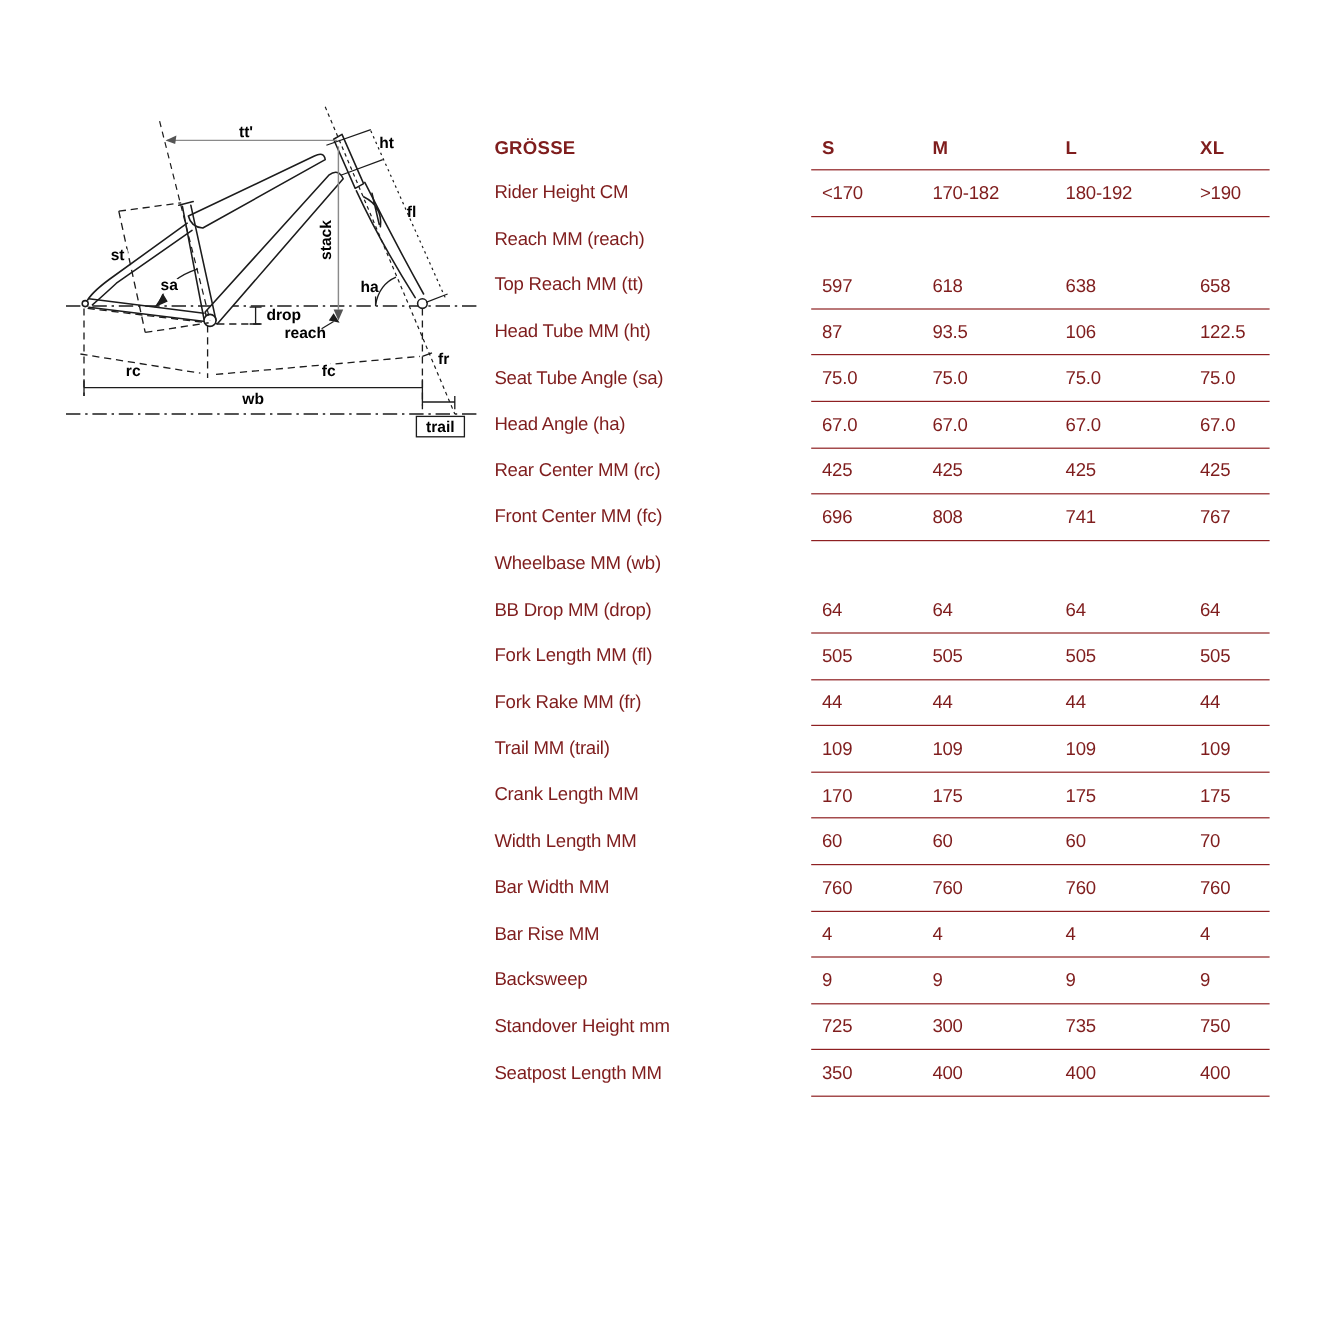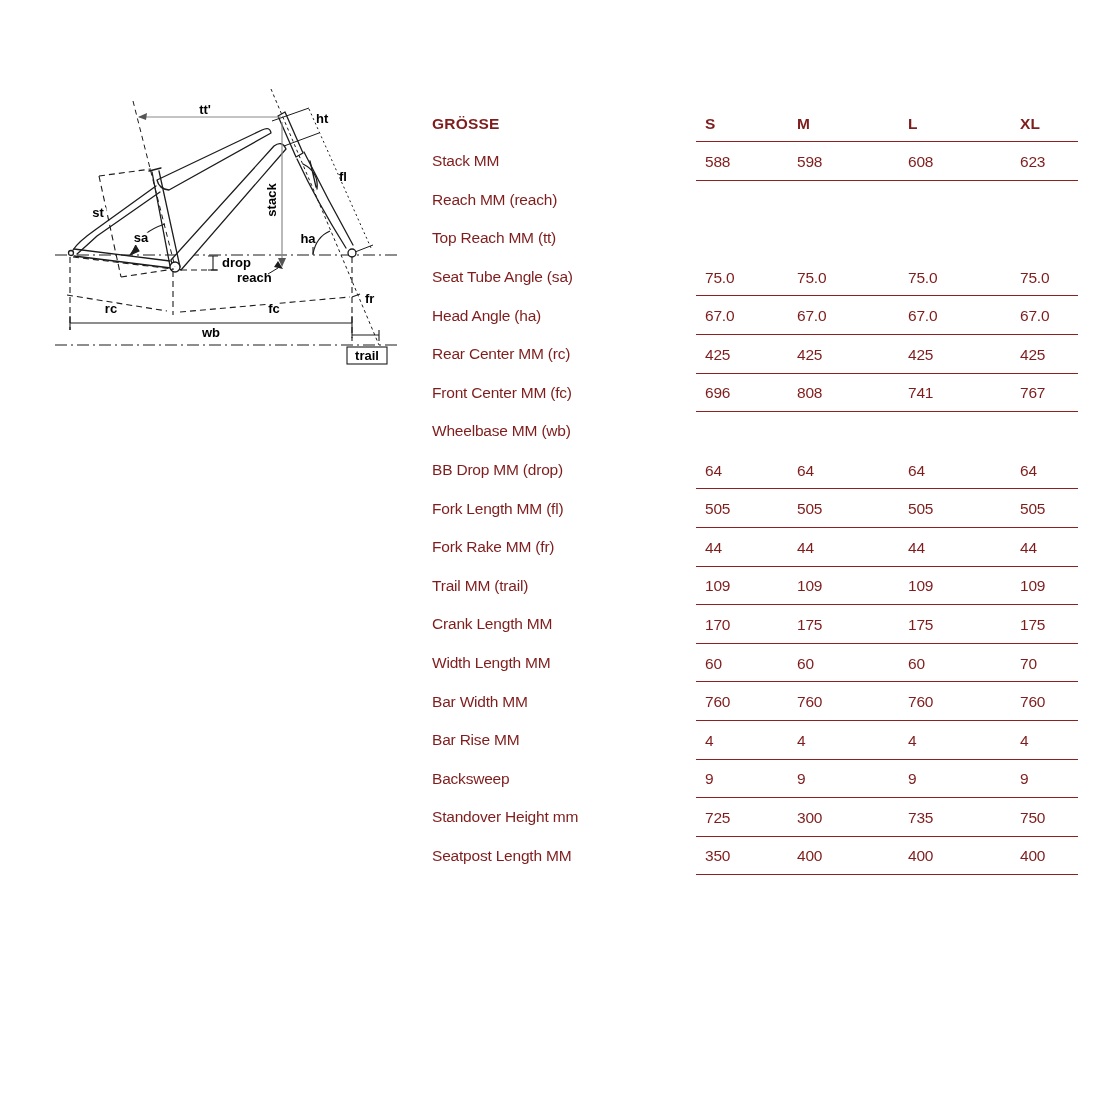--- a/index.html
+++ b/index.html
@@ -11,21 +11,21 @@
   .diagram{position:absolute;left:0;top:0;}
   .diagram text{
     font-family:"Liberation Sans", sans-serif;
     font-size:13px;font-weight:bold;fill:#000;
   }
   .halo{paint-order:stroke;stroke:#fff;stroke-width:6px;stroke-linejoin:round;}
   
   .geo-table{position:absolute;left:412px;top:105px;width:646px;}
   .trow{display:flex;height:38.6px;align-items:center;}
   .trow.head{height:37px;}
-  .tlabel{width:264px;flex:0 0 264px;font-size:15.5px;letter-spacing:-0.2px;margin-left:20px;}
+  .tlabel{width:264px;flex:0 0 264px;font-size:15.5px;letter-spacing:-0.2px;}
   .trow.head .tlabel{font-weight:bold;letter-spacing:0.2px;}
   .tvals{
     width:382px;flex:0 0 382px;height:100%;
     display:grid;grid-template-columns:92px 111px 112px 1fr;
     align-items:center;box-sizing:border-box;padding-left:9px;padding-top:2px;
     border-bottom:1.5px solid var(--rule-color);
   }
   .tcell{font-size:15.5px;letter-spacing:-0.2px;}
   .trow.head .tcell{font-weight:bold;letter-spacing:0.2px;}
 </style>
@@ -121,33 +121,48 @@
       <div class="tlabel">GRÖSSE</div>
       <div class="tvals">
         <div class="tcell">S</div>
         <div class="tcell">M</div>
         <div class="tcell">L</div>
         <div class="tcell">XL</div>
       </div>
     </div>
     <div>
         <div class="trow">
-          <div class="tlabel">Stack MM</div>
-          <div class="tvals">
-            <div class="tcell">588</div>
-            <div class="tcell">598</div>
-            <div class="tcell">608</div>
-            <div class="tcell">623</div>
+          <div class="tlabel">Rider Height CM</div>
+          <div class="tvals">
+            <div class="tcell">&lt;170</div>
+            <div class="tcell">170-182</div>
+            <div class="tcell">180-192</div>
+            <div class="tcell">&gt;190</div>
           </div>
         </div>
         <div class="trow">
           <div class="tlabel">Reach MM (reach)</div>
         </div>
         <div class="trow">
           <div class="tlabel">Top Reach MM (tt)</div>
+          <div class="tvals">
+            <div class="tcell">597</div>
+            <div class="tcell">618</div>
+            <div class="tcell">638</div>
+            <div class="tcell">658</div>
+          </div>
+        </div>
+        <div class="trow">
+          <div class="tlabel">Head Tube MM (ht)</div>
+          <div class="tvals">
+            <div class="tcell">87</div>
+            <div class="tcell">93.5</div>
+            <div class="tcell">106</div>
+            <div class="tcell">122.5</div>
+          </div>
         </div>
         <div class="trow">
           <div class="tlabel">Seat Tube Angle (sa)</div>
           <div class="tvals">
             <div class="tcell">75.0</div>
             <div class="tcell">75.0</div>
             <div class="tcell">75.0</div>
             <div class="tcell">75.0</div>
           </div>
         </div>

